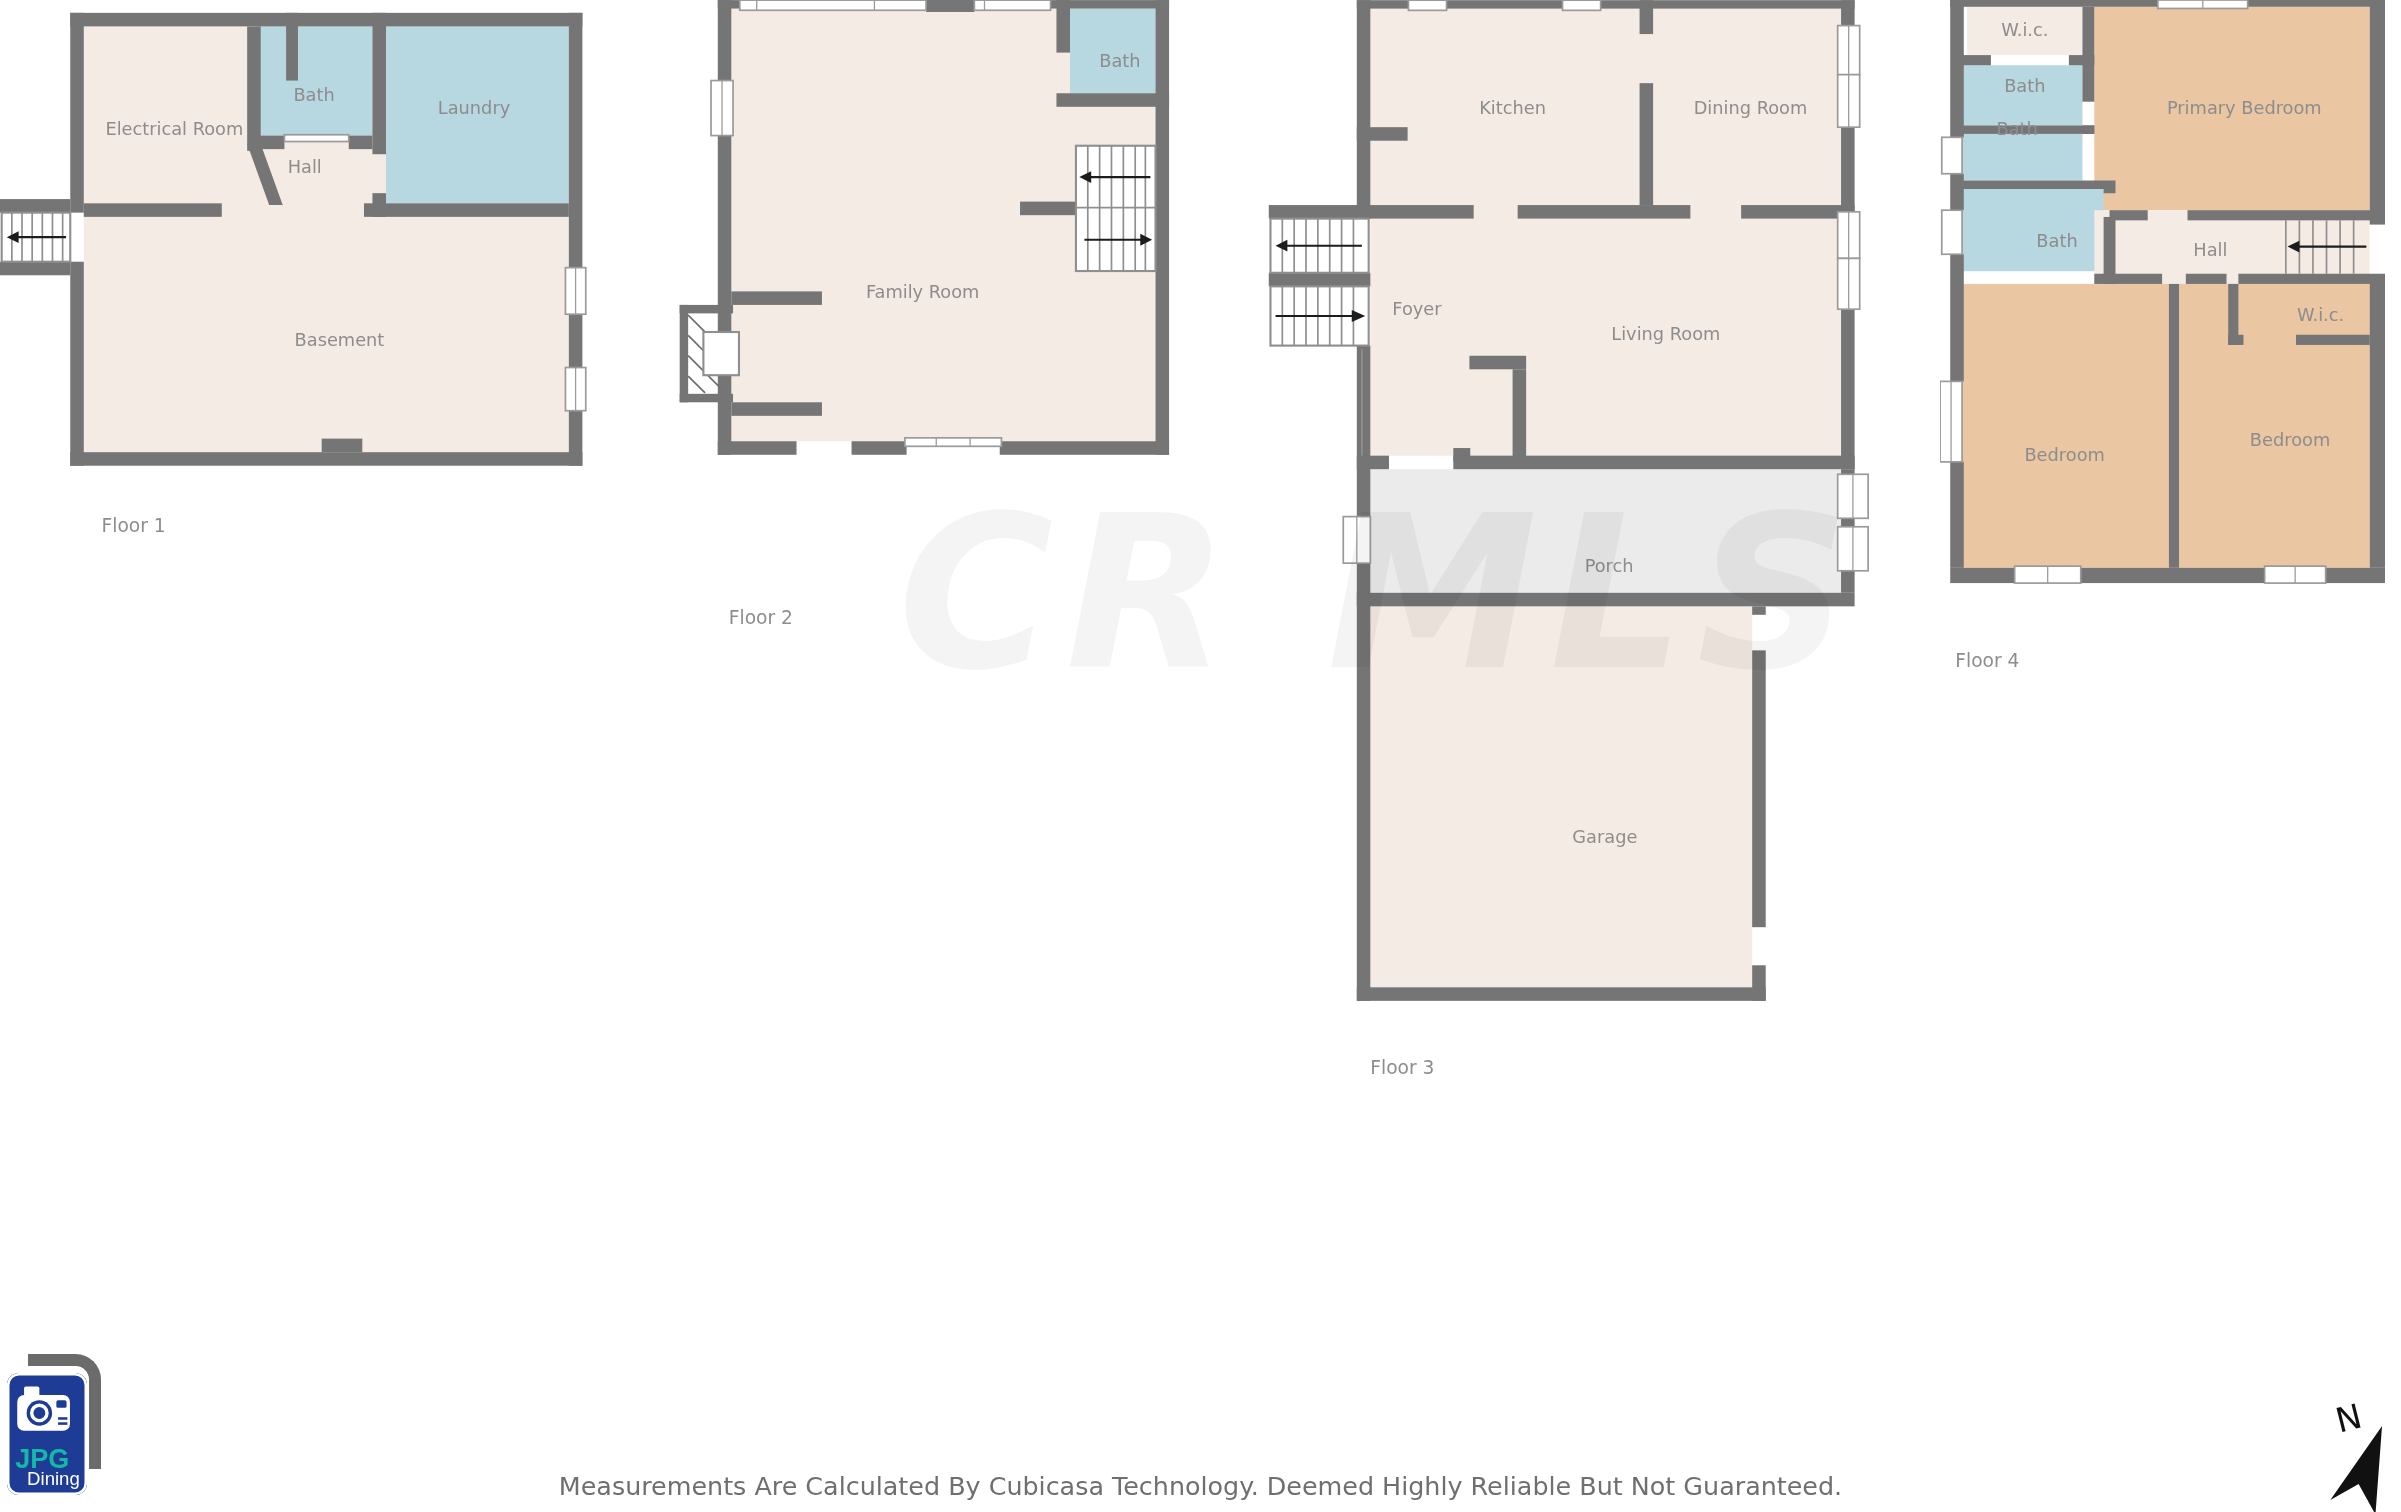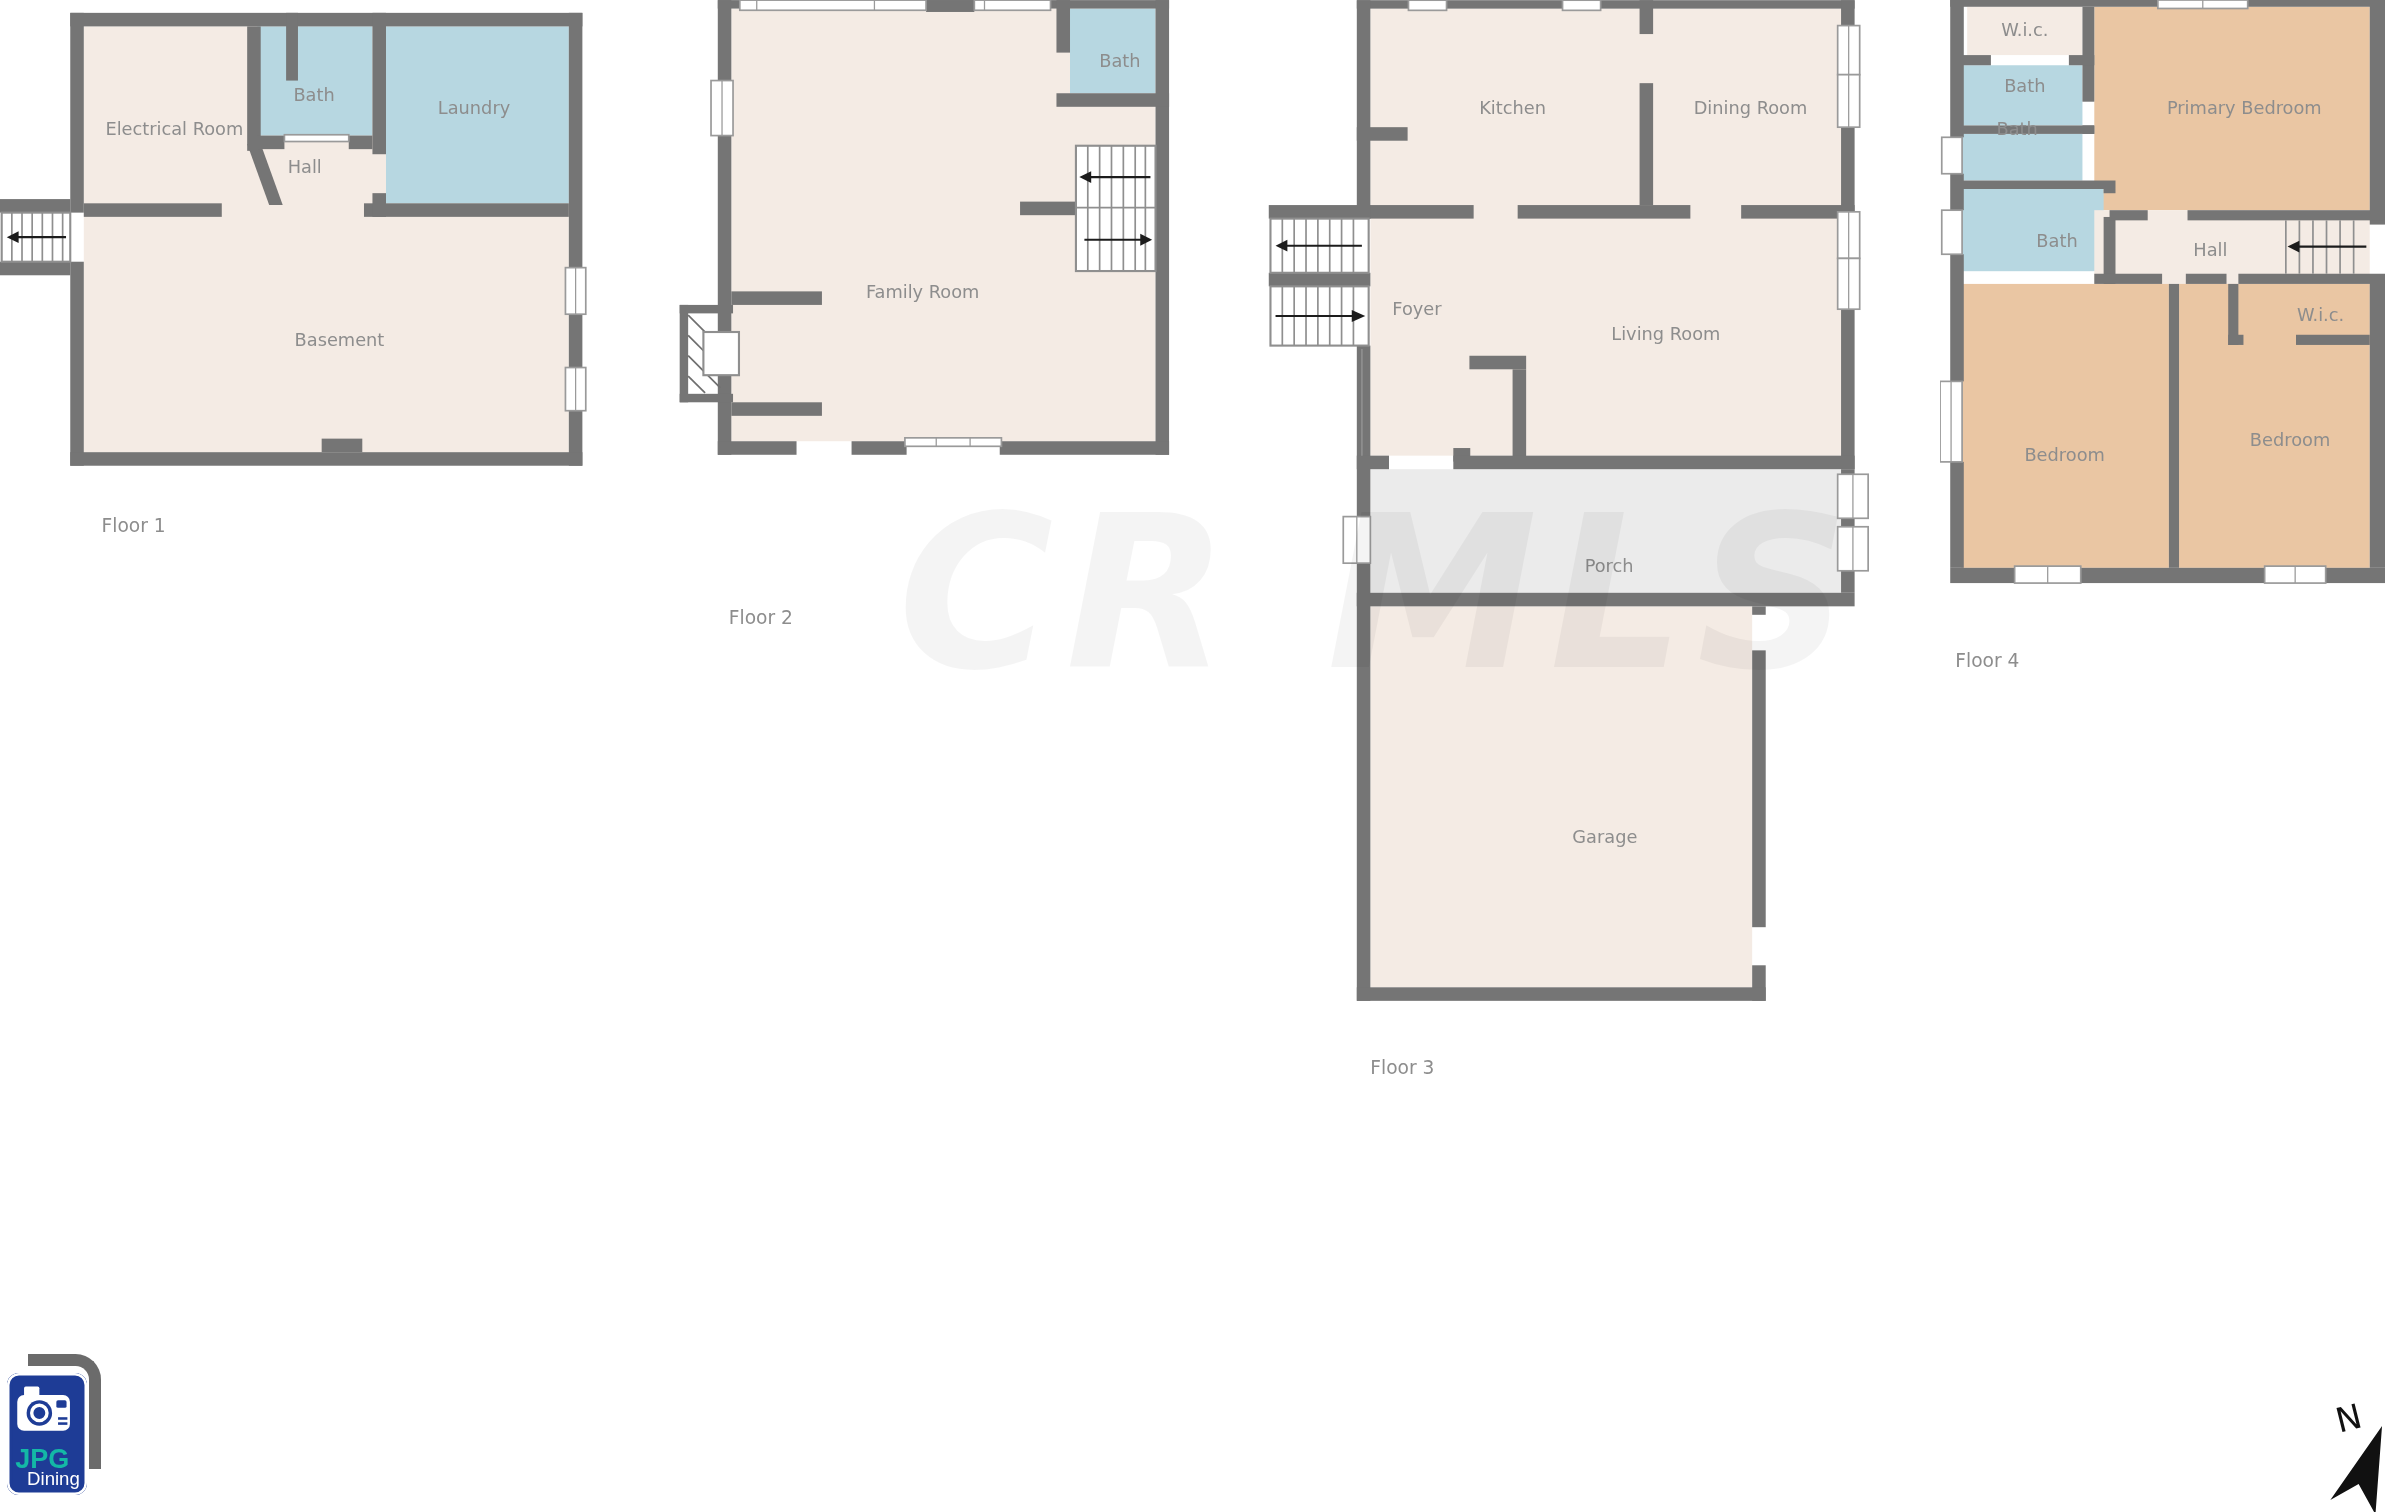--- a/index.html
+++ b/index.html
@@ -322,20 +322,21 @@
     <text class="rlabel" x="359" y="135">Primary Bedroom</text>
     <text class="rlabel" x="319" y="302">Hall</text>
     <text class="rlabel" x="449" y="379">W.i.c.</text>
     <text class="rlabel" x="147" y="544">Bedroom</text>
     <text class="rlabel" x="413" y="526">Bedroom</text>
     <text class="flabel" x="18" y="787">Floor 4</text>
   </svg>
 
   <div class="watermark">CR MLS</div>
 
+  <div class="footer">Measurements Are Calculated By Cubicasa Technology. Deemed Highly Reliable But Not Guaranteed.</div>
 
   <div class="logo">
     <div class="logo-bracket"></div>
     <div class="logo-card">
       <svg width="80" height="68" viewBox="0 0 94 80">
         <rect x="12" y="26" width="62" height="42" rx="8" fill="#ffffff"></rect>
         <rect x="20" y="16" width="18" height="12" rx="2" fill="#ffffff"></rect>
         <circle cx="38" cy="47" r="15" fill="#1e3c96"></circle>
         <circle cx="38" cy="47" r="9" fill="none" stroke="#ffffff" stroke-width="4"></circle>
         <rect x="58" y="32" width="12" height="9" rx="2" fill="#1e3c96"></rect>

